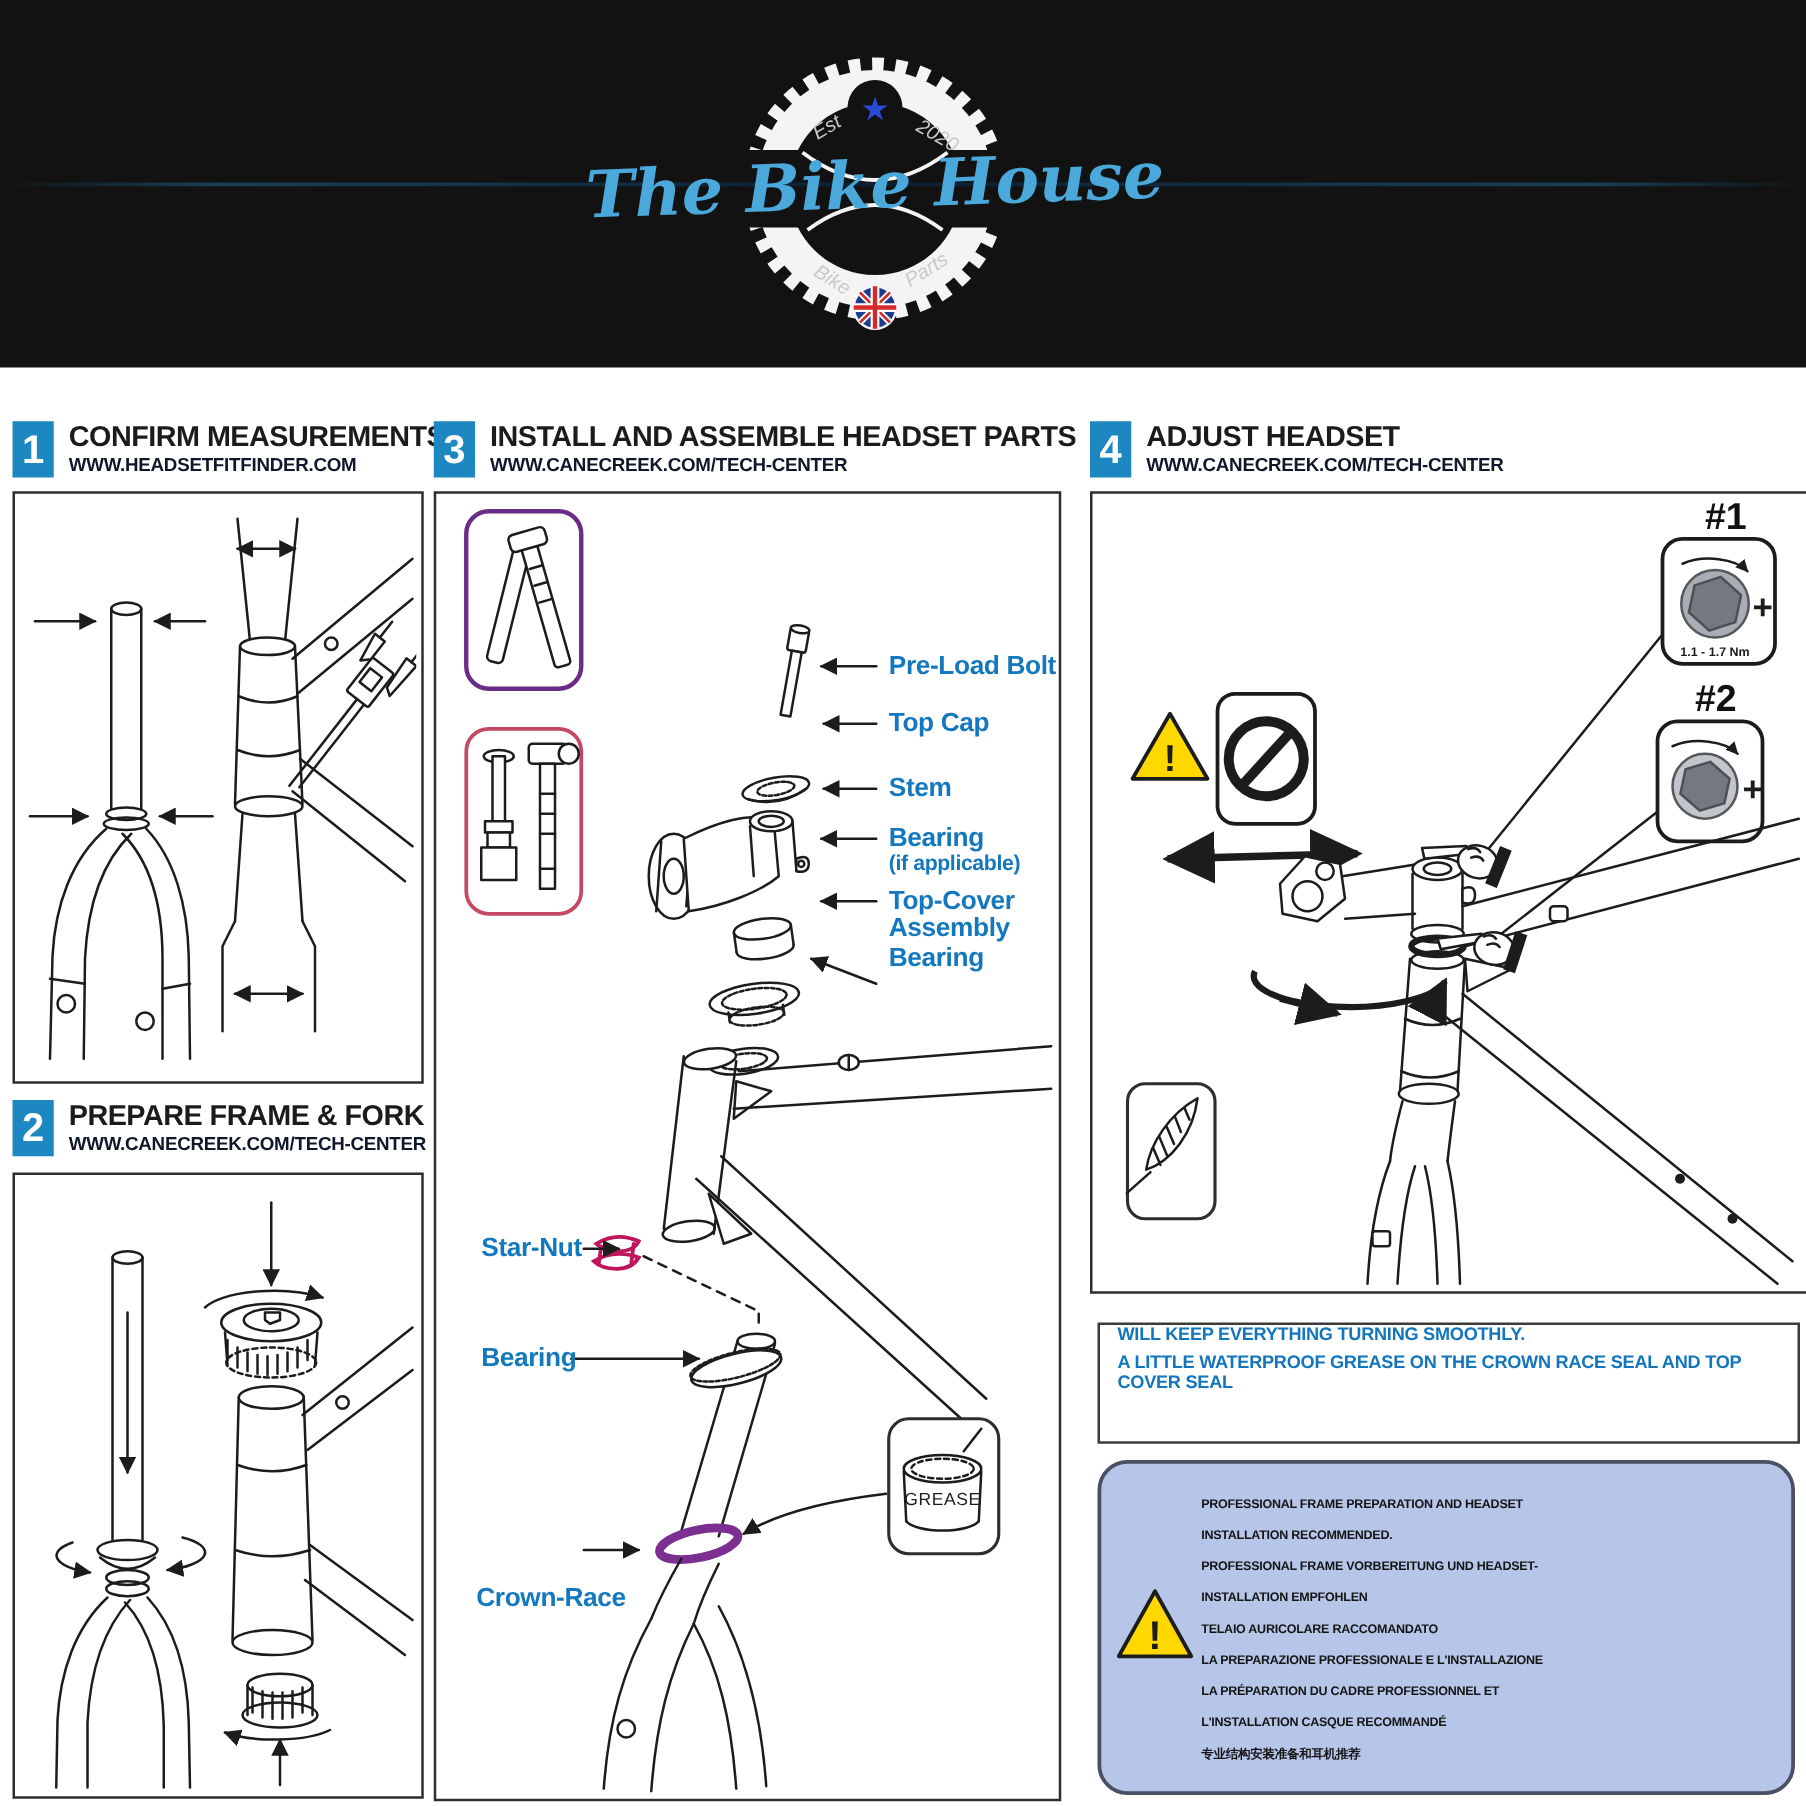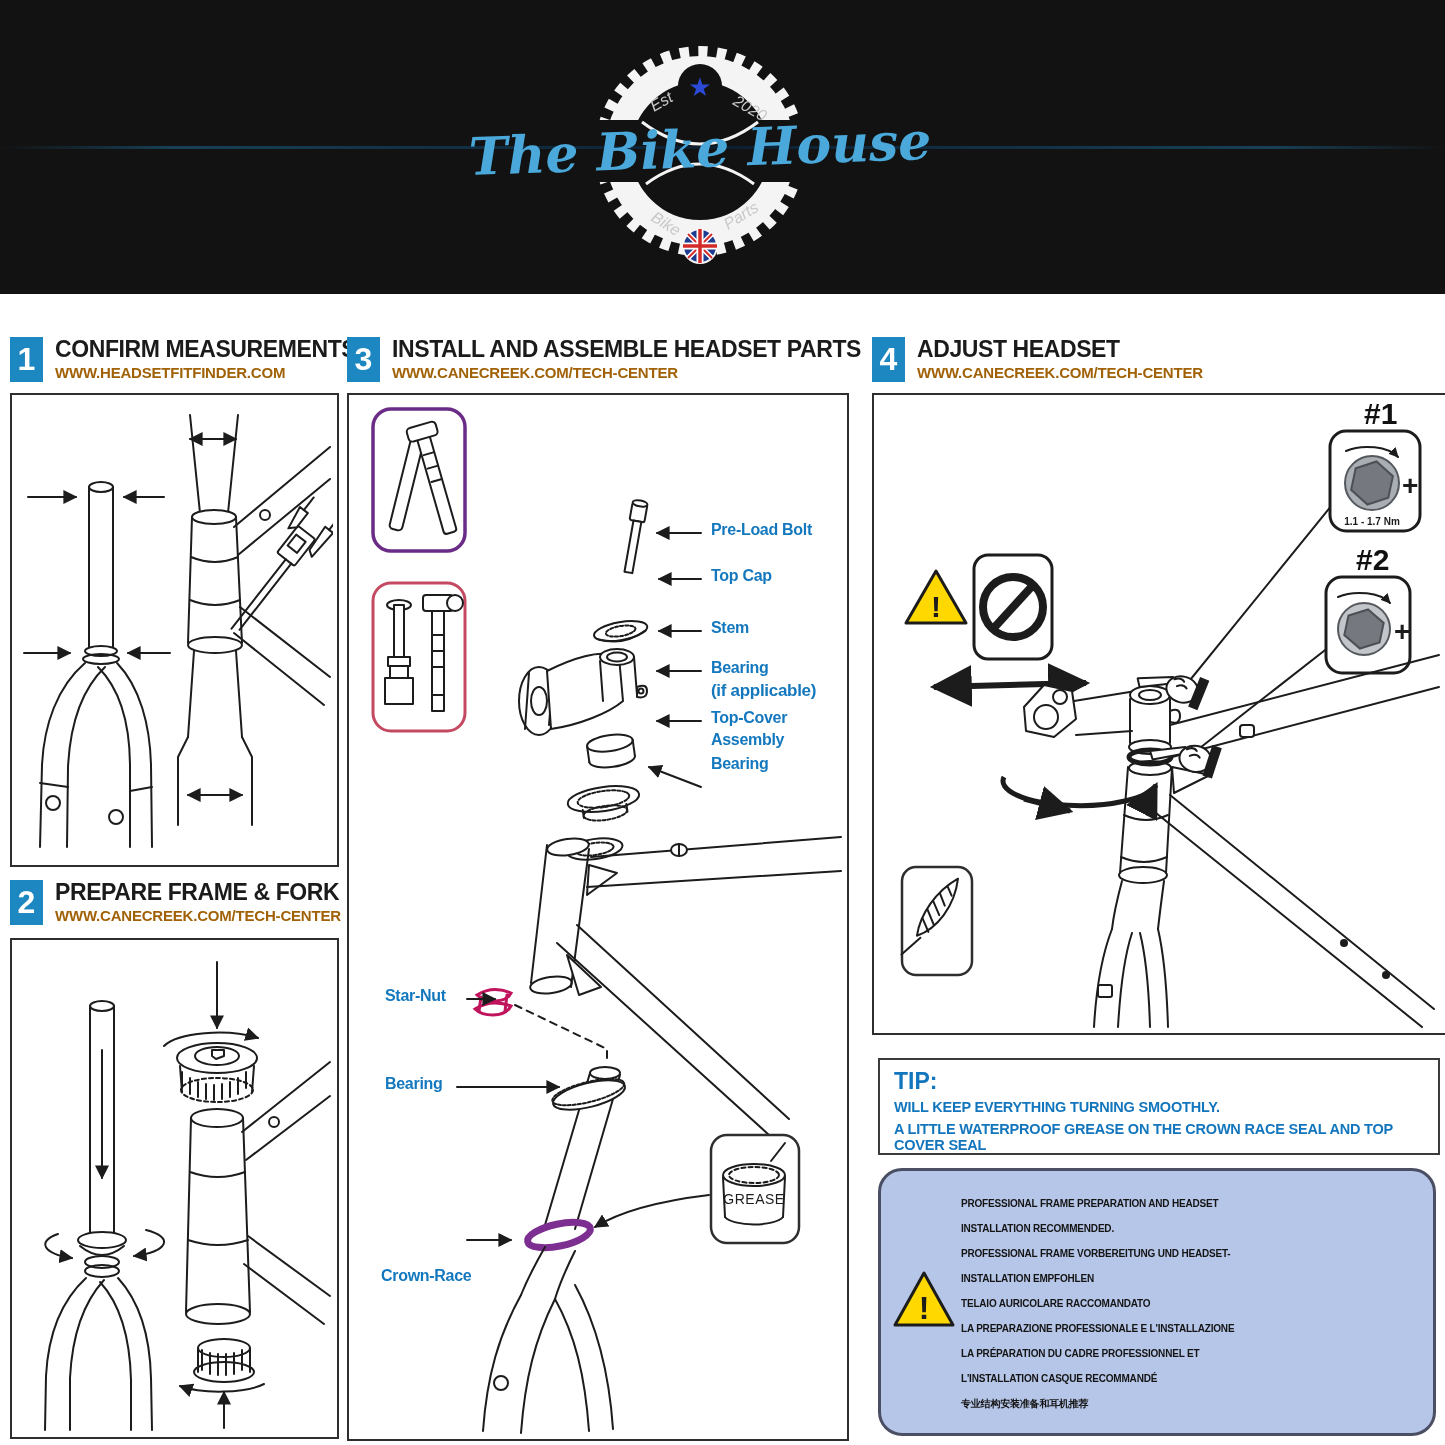--- a/index.html
+++ b/index.html
@@ -14,26 +14,26 @@
   #logo-script{position:absolute;left:400px;top:118px;width:600px;text-align:center;white-space:nowrap;
     font-family:"DejaVu Serif",serif;font-style:italic;font-weight:bold;font-size:52px;color:#4aa9da;
     transform:rotate(-2deg);letter-spacing:0px;}
 
   
   .sec-header{position:absolute;display:flex;align-items:flex-start;}
   .sec-num{width:33px;height:45px;background:#1d87c1;color:#fff;font-weight:bold;font-size:32px;
     display:flex;align-items:center;justify-content:center;flex:0 0 auto;}
   .sec-titles{margin-left:12px;}
   .sec-title{font-size:23px;font-weight:bold;color:#1b1b1b;letter-spacing:-0.4px;line-height:25px;}
-  .sec-url{font-size:15px;font-weight:bold;color:#a16207;letter-spacing:-0.2px;margin-top:2px;}
+  .sec-url{font-size:15px;font-weight:bold;color:#0f172a;letter-spacing:-0.2px;margin-top:2px;}
 
   .panel-box{position:absolute;background:#fff;border:2px solid #2e2e2e;}
 
   
-  .plabel{position:absolute;color:#1478be;font-size:16px;font-weight:bold;letter-spacing:-0.3px;white-space:nowrap;}
+  .plabel{position:absolute;color:#1478be;font-size:21px;font-weight:bold;letter-spacing:-0.3px;white-space:nowrap;}
   .plabel.small{font-size:17px;}
 
   
   .callout-num{position:absolute;font-size:30px;font-weight:bold;color:#111;}
 
   
   #tipbox{position:absolute;left:878px;top:1058px;width:558px;height:93px;border:2px solid #3b3b3b;background:#fff;}
   #tipbox .tip-head{color:#1376bd;font-weight:bold;font-size:23px;margin:8px 0 4px 14px;}
   #tipbox .tip-line{color:#1376bd;font-weight:bold;font-size:14.5px;margin:0 0 6px 14px;letter-spacing:-0.2px;}
 
@@ -510,21 +510,20 @@
         <ellipse class="skf" cx="12" cy="14" rx="16" ry="13"></ellipse>
         <path class="sk" d="M2,6 q6,-4 10,0 M6,12 q6,-4 10,0" stroke-width="1.5"></path>
         <rect x="24" y="-2" width="10" height="32" fill="#1c1c1c" transform="rotate(8 29 14)"></rect>
       </g>
     </svg>
     <div class="callout-num" style="left:490px;top:2px;">#1</div>
     <div class="callout-num" style="left:482px;top:148px;">#2</div>
   </div>
 
   <div id="tipbox">
-    <div class="tip-head">TIP:</div>
     <div class="tip-line">WILL KEEP EVERYTHING TURNING SMOOTHLY.</div>
     <div class="tip-line">A LITTLE WATERPROOF GREASE ON THE CROWN RACE SEAL AND TOP COVER SEAL</div>
   </div>
 
   <div id="warnpanel">
     <svg width="66" height="62" viewBox="0 0 66 62" style="position:absolute;left:10px;top:98px;">
       <path d="M33,4 L62,56 L4,56 Z" fill="#ffd800" stroke="#1c1c1c" stroke-width="3" stroke-linejoin="round"></path>
       <text class="svgt" x="33" y="50" text-anchor="middle" font-size="32" font-weight="bold" fill="#1c1c1c">!</text>
     </svg>
     <div class="wlines">

